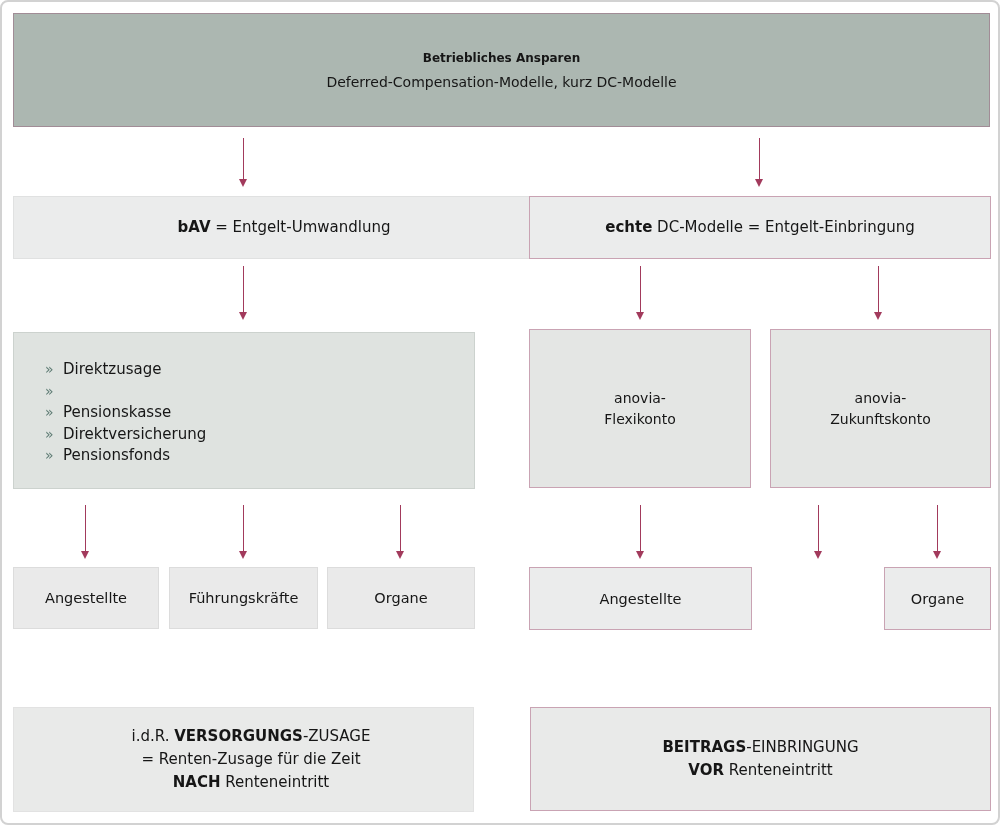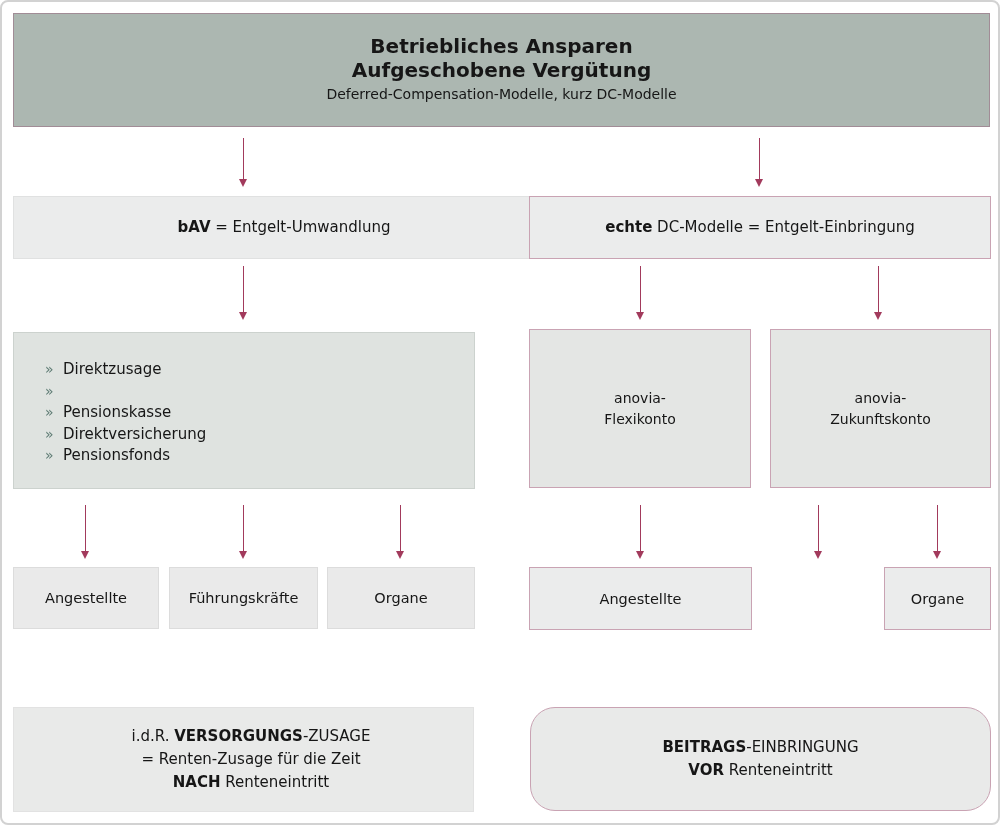--- a/index.html
+++ b/index.html
@@ -55,21 +55,21 @@
   }
   .small-box{
     background:#eaeaea;
     border:1px solid #dcdcdc;
   }
   .summary{
     background:#e9eae9;
     border:1px solid #e2e2e2;
   }
   .summary.pinkline{border:1px solid var(--pink-border);}
-  .title-line{font-weight:bold;font-size:20px;line-height:24px;}
+  .title-line{font-weight:bold;font-size:12px;line-height:24px;}
   .subtitle-line{font-size:14px;line-height:25px;}
   .b{font-weight:bold;}
   
   .vehicle-list{
     align-items:flex-start;
     justify-content:flex-start;
     padding:26px 0 0 31px;
     text-align:left;
   }
   .li{
@@ -99,21 +99,20 @@
     border-top:8px solid var(--arrow);
   }
 </style>
 </head>
 <body>
 
 <div class="page">
 
   <div class="box header-box" style="left:11px;top:11px;width:977px;height:114px;">
     <div class="title-line">Betriebliches Ansparen</div>
-    <div class="title-line">Aufgeschobene Vergütung</div>
     <div class="subtitle-line">Deferred-Compensation-Modelle, kurz DC-Modelle</div>
   </div>
 
   <div class="arrow" style="left:236.5px;top:136px;height:49px;">
       <i class="shaft"></i>
       <i class="head"></i>
     </div>
   <div class="arrow" style="left:752.5px;top:136px;height:49px;">
       <i class="shaft"></i>
       <i class="head"></i>
@@ -220,21 +219,21 @@
   <div class="box summary" style="left:11px;top:705px;width:461px;height:105px;padding-left:15px;">
     <div>
       <span>i.d.R. </span><span class="b">VERSORGUNGS</span><span>-ZUSAGE</span>
     </div>
     <div>= Renten-Zusage für die Zeit</div>
     <div>
       <span class="b">NACH</span><span> Renteneintritt</span>
     </div>
   </div>
 
-  <div class="box summary pinkline" style="left:528px;top:705px;width:461px;height:104px;border-radius:25px;">
+  <div class="box summary pinkline" style="left:528px;top:705px;width:461px;height:104px;">
     <div>
       <span class="b">BEITRAGS</span><span>-EINBRINGUNG</span>
     </div>
     <div>
       <span class="b">VOR</span><span> Renteneintritt</span>
     </div>
   </div>
 
 </div>
 

